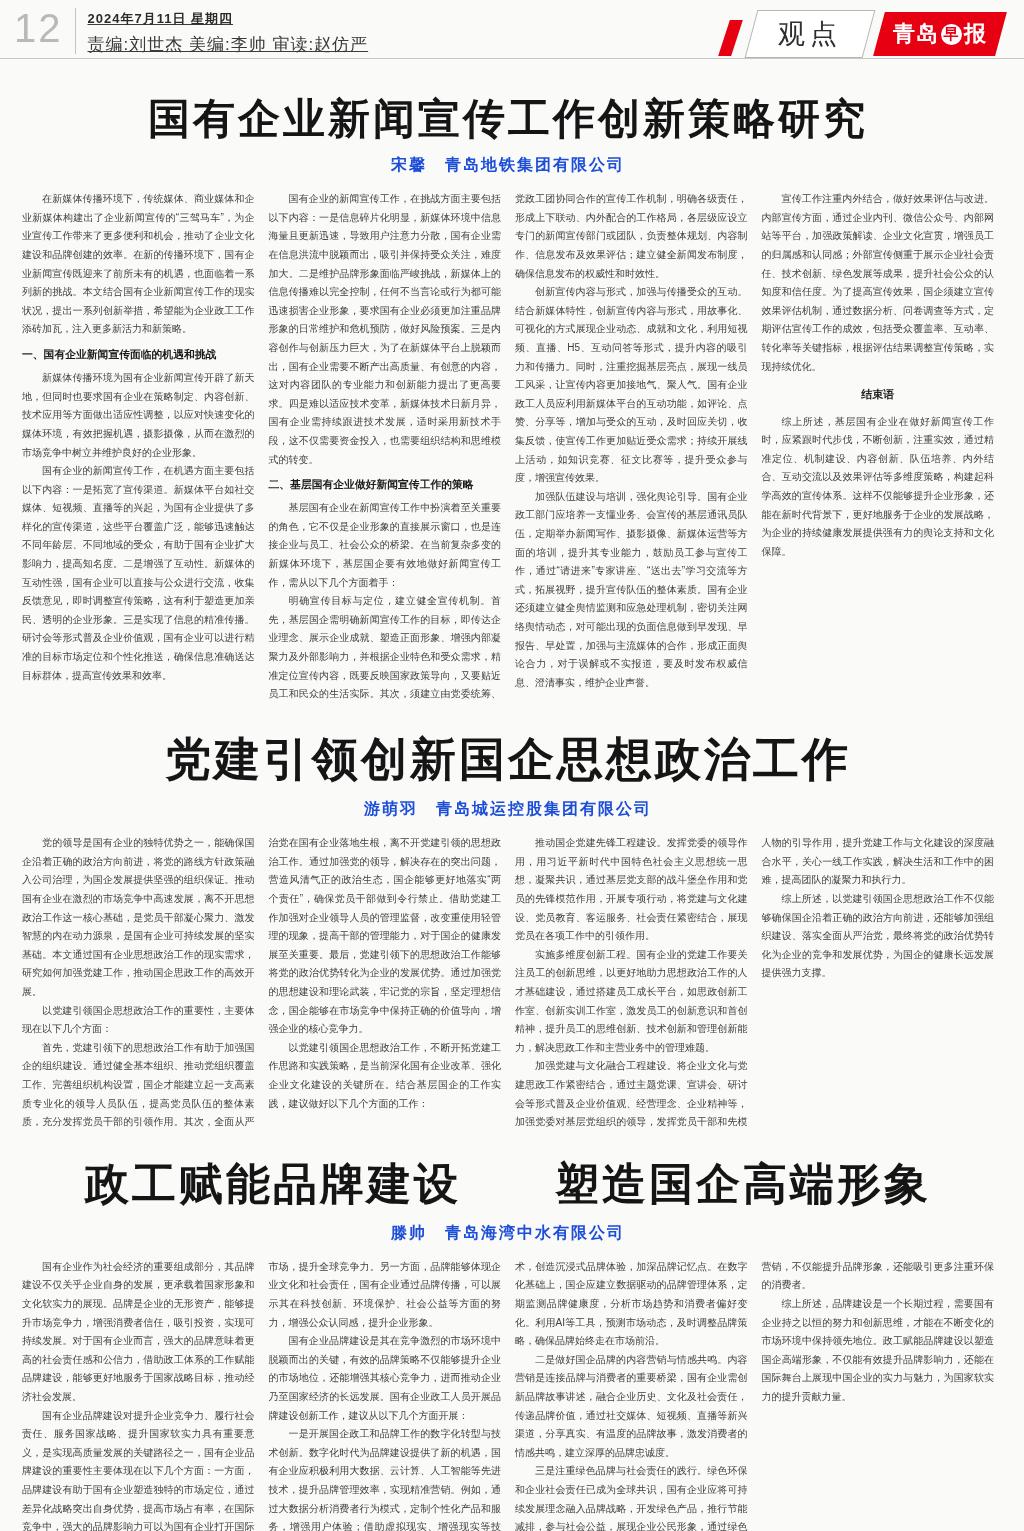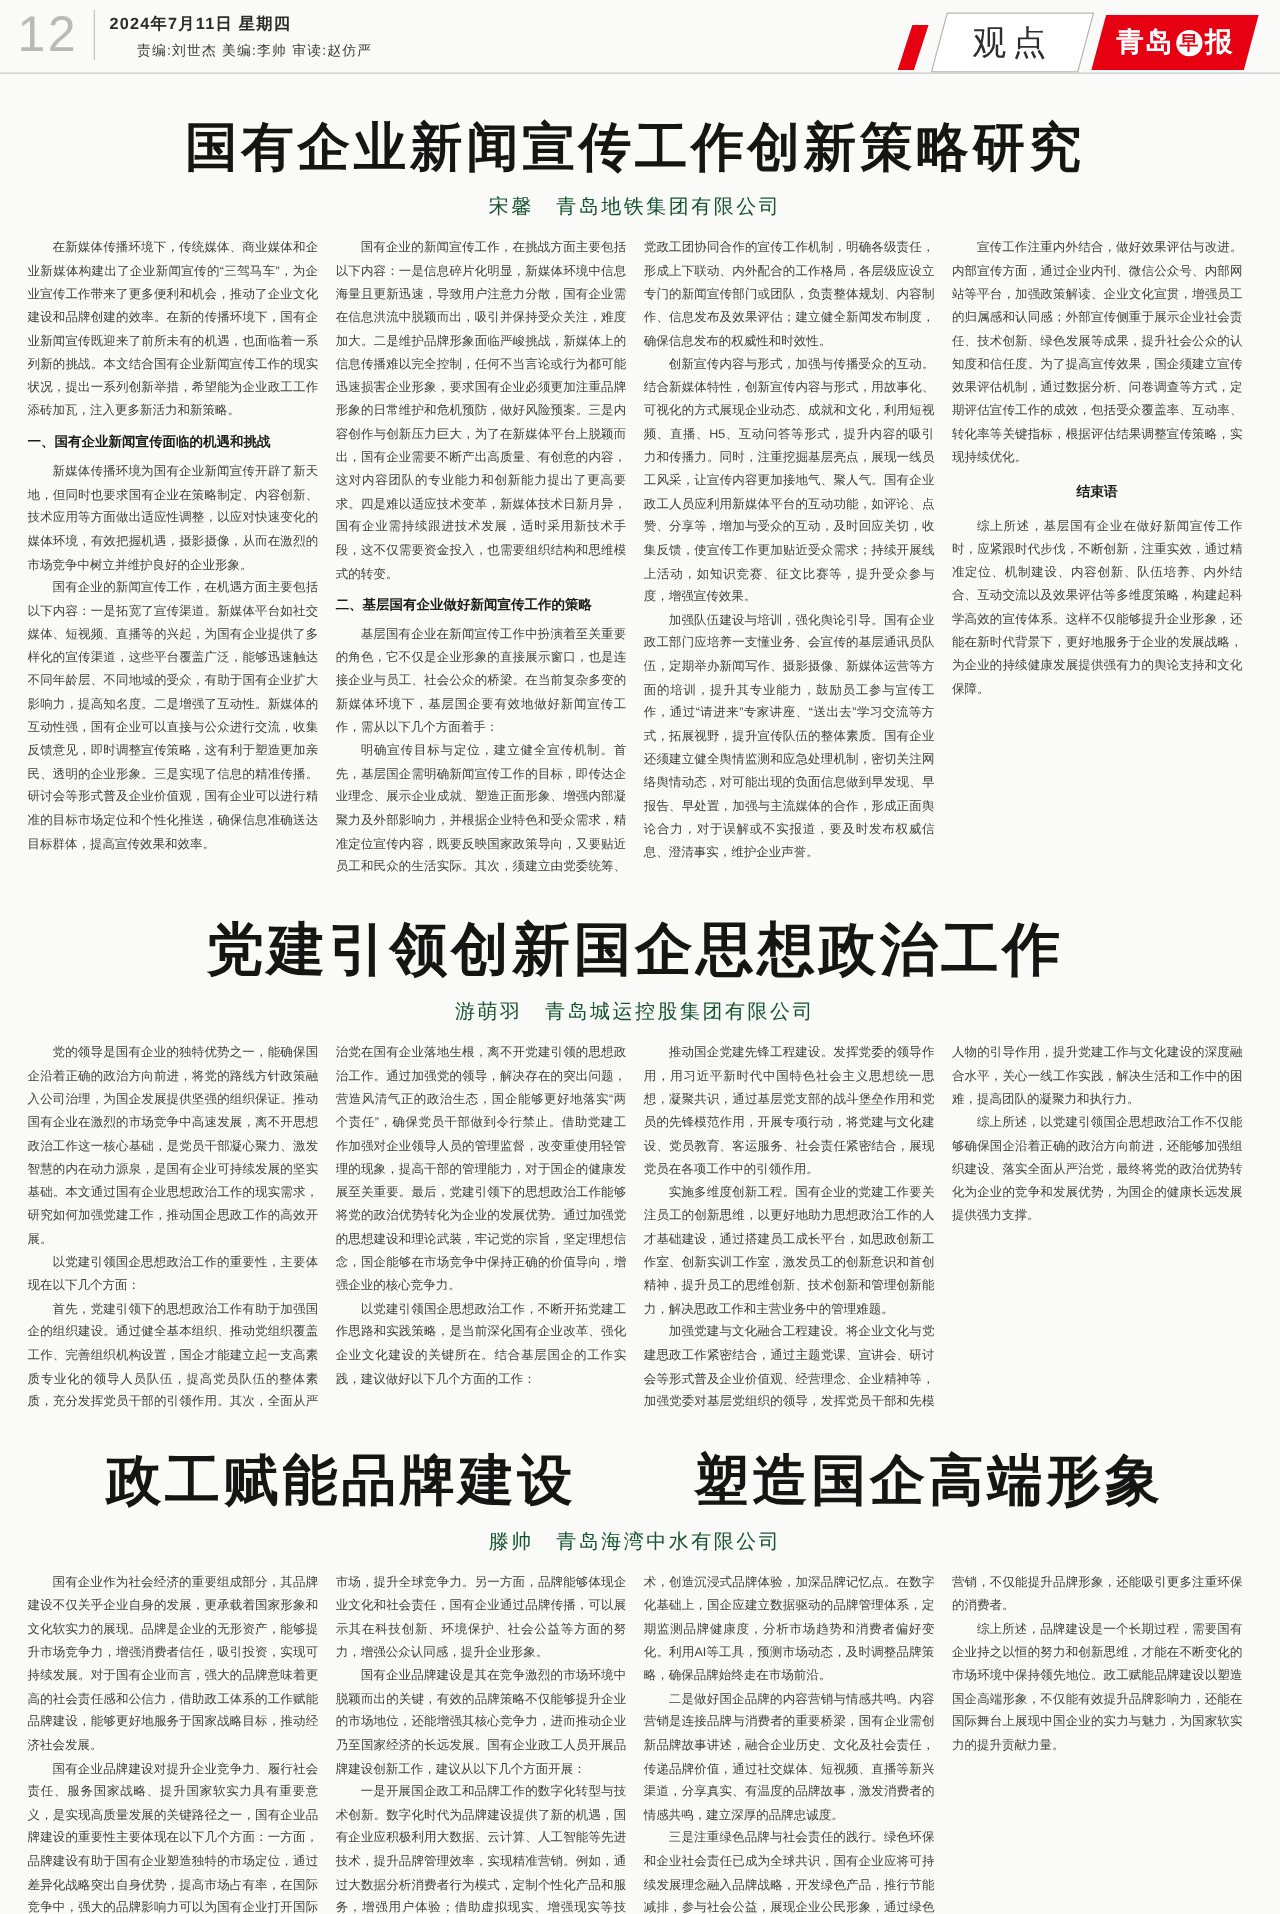--- a/index.html
+++ b/index.html
@@ -19,23 +19,23 @@
     border-bottom:1px solid #c8c8c4;
     display:flex;justify-content:space-between;align-items:flex-start;
     position:relative;
   }
   .header-left{display:flex;align-items:stretch;}
   .page-num{
     font-size:40px;line-height:44px;color:#b9b9b6;
     font-weight:400;padding:0 12px 0 4px;letter-spacing:2px;
   }
   .vline{width:1px;background:#c4c4c0;margin:2px 0;}
-  .header-meta{padding:4px 0 0 12px;}
+  .header-meta{padding:4px 0 0 12px;text-decoration:underline;}
   .date{font-size:13px;font-weight:bold;color:#2b2b2b;letter-spacing:1px;}
-  .editors{font-size:11px;color:#3a3a3a;margin-top:5px;letter-spacing:1px;margin-left:22px;}
+  .editors{font-size:17px;color:#3a3a3a;margin-top:5px;letter-spacing:1px;}
 
   .header-right{display:flex;align-items:center;margin-top:4px;}
   .red-slash{
     width:13px;height:36px;background:#e60012;
     transform:skewX(-18deg);
     margin-right:14px;margin-top:8px;
   }
   .section-box{
     border:1px solid #b5b5b2;background:#fff;
     transform:skewX(-15deg);
@@ -67,21 +67,21 @@
   .title{
     text-align:center;
     font-weight:900;color:#151515;
     margin:0;letter-spacing:3px;
     font-family:"Liberation Serif","DejaVu Serif",serif;
   }
   .t1{font-size:42px;line-height:1.15;margin-top:36px;}
   .t2{font-size:46px;line-height:1.15;margin-top:24px;}
   .t3{font-size:44px;line-height:1.15;margin-top:28px;}
   .byline{
-    text-align:center;font-size:16px;font-weight:normal;color:#14532d;
+    text-align:center;font-size:16px;font-weight:bold;color:#1d4ed8;
     margin:12px 0 14px 0;letter-spacing:2px;
   }
   .article-body{
     column-gap:14px;column-count:4;column-fill:auto;
     text-align:justify;overflow:hidden;
     font-size:10px;line-height:1.86;color:#404040;
   }
   .body1{height:520px;}
   .body2{height:298px;}
   .body3{height:280px;}

